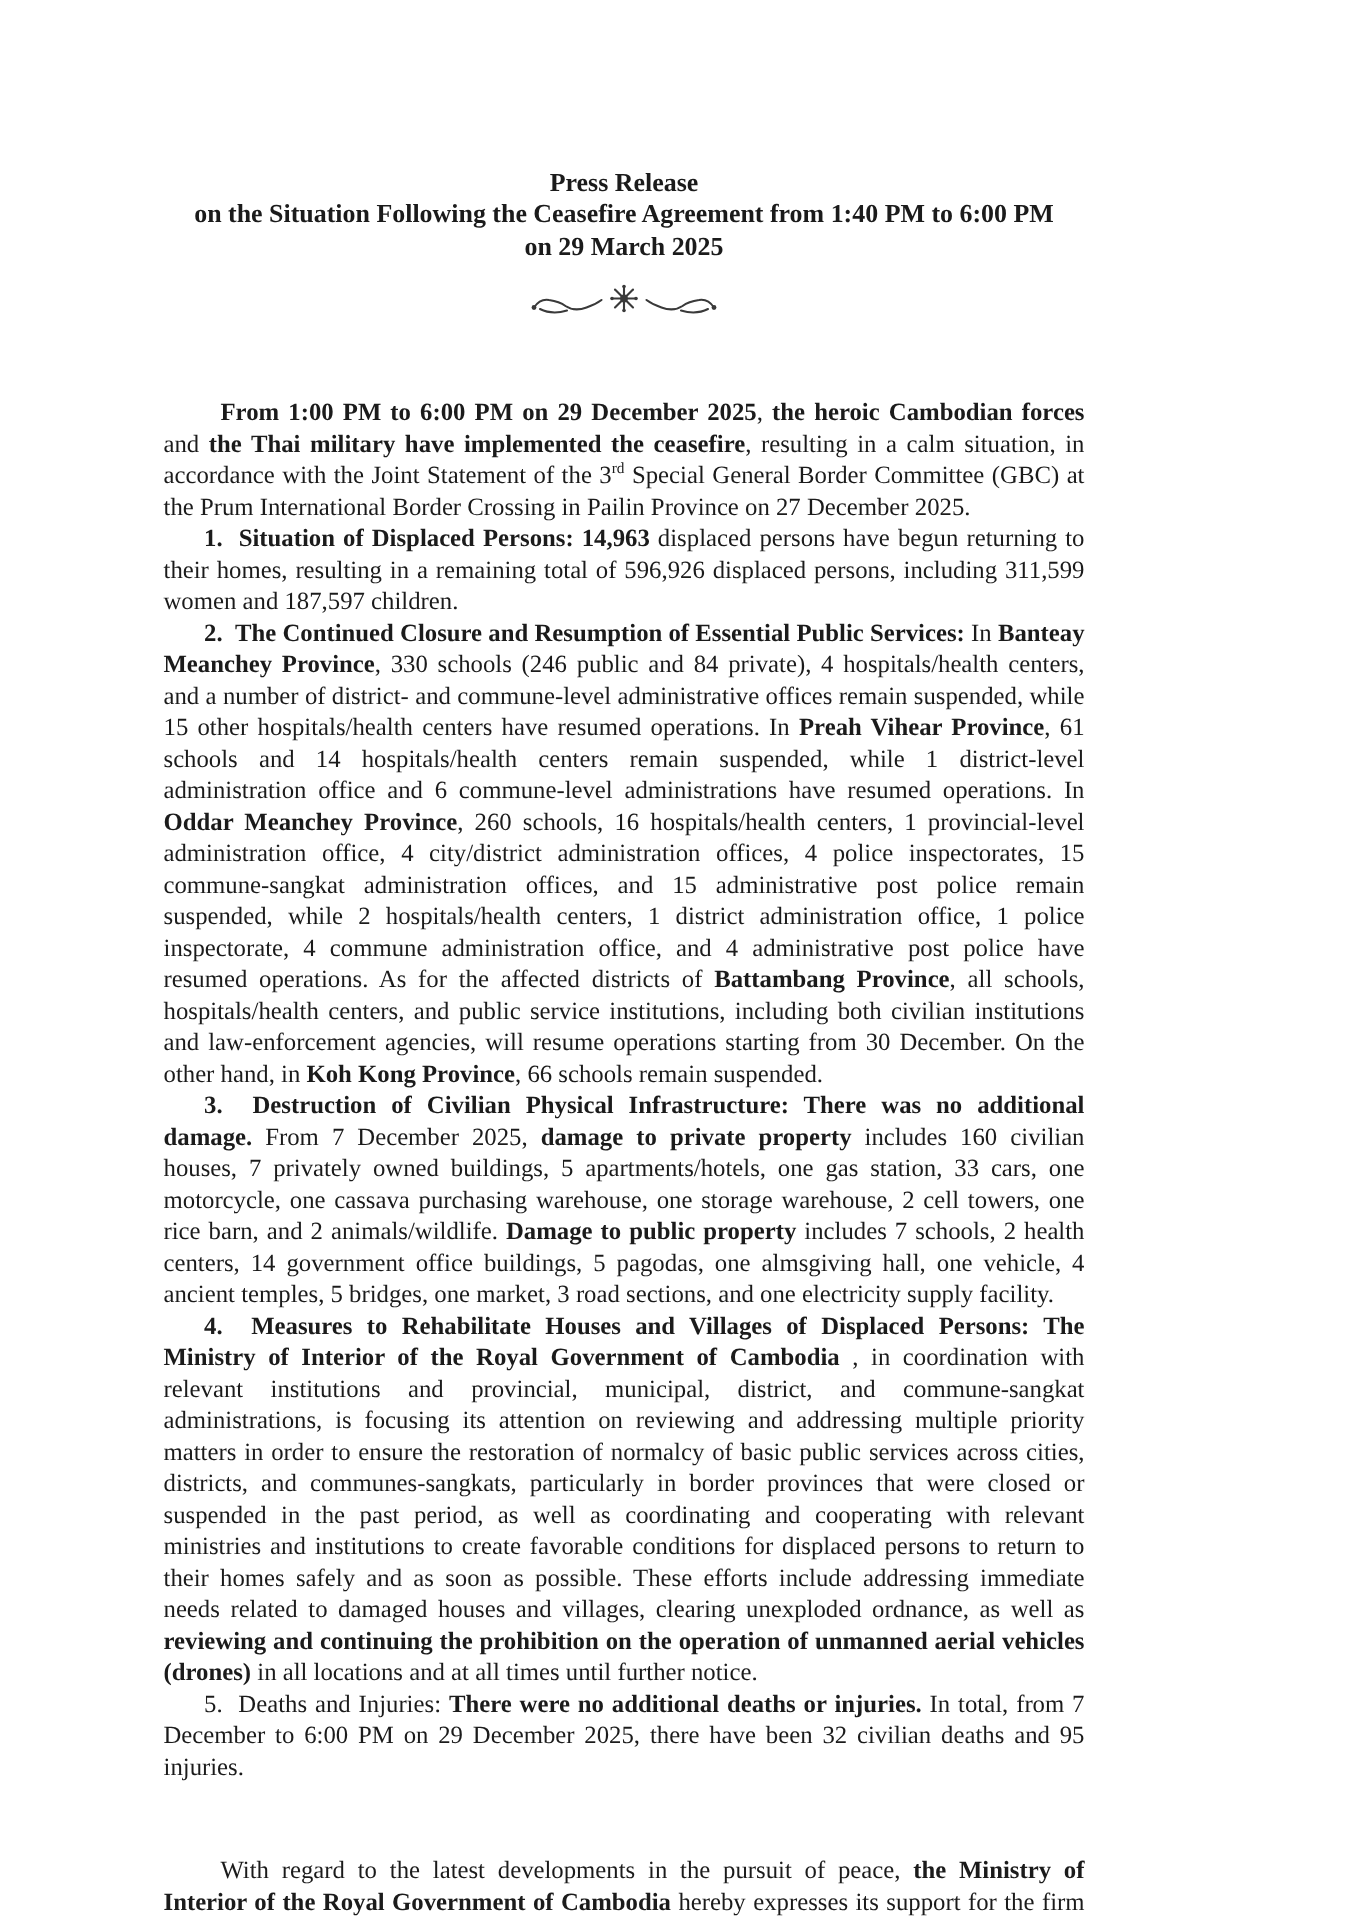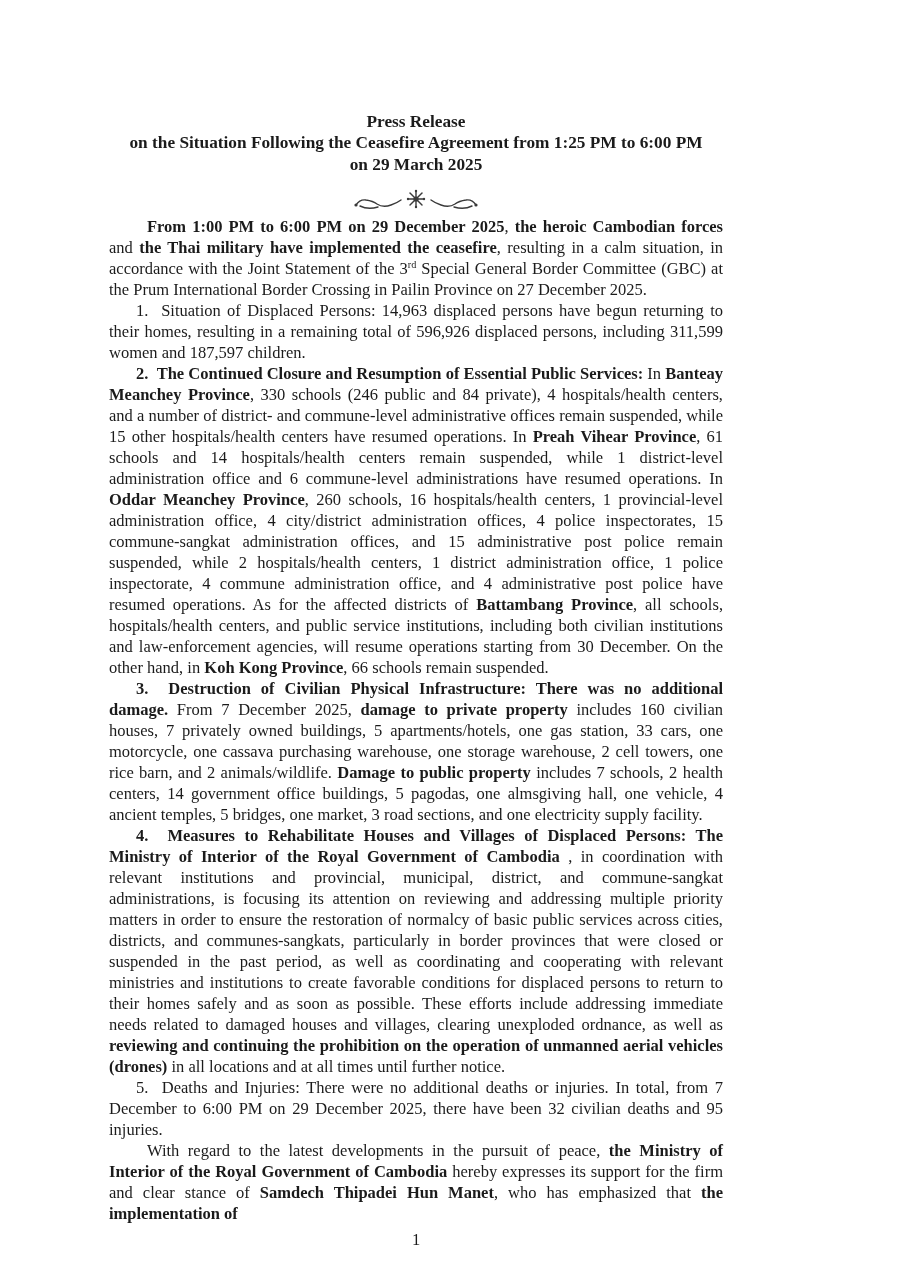--- a/index.html
+++ b/index.html
@@ -19,33 +19,33 @@
     font-size: 16.5px;
     line-height: 21px;
   }
   .title-block { text-align: center; font-weight: bold; font-size: 17.3px; line-height: 21.3px; }
   .title-line { white-space: nowrap; }
   .ornament-wrap { text-align: center; margin-top: 13px; height: 28px; }
   .body-text p {
     margin: 0;
     text-align: justify;
   }
-  p.indent-lg { text-indent: 38px; }
+  p.indent-lg { text-indent: 38px; margin-top: 48px; }
   p.indent-num { text-indent: 27px; }
   sup { font-size: 0.62em; vertical-align: super; line-height: 0; }
   .page-number { text-align: center; margin-top: 5px; font-size: 16.5px; }
 </style>
 </head>
 <body>
 
 <div class="page">
 
   <div class="title-block">
     <div class="title-line">Press Release</div>
-    <div class="title-line">on the Situation Following the Ceasefire Agreement from 1:25 PM to 6:00 PM</div>
+    <div class="title-line">on the Situation Following the Ceasefire Agreement from 1:40 PM to 6:00 PM</div>
     <div class="title-line">on 29 March 2025</div>
   </div>
 
   <div class="ornament-wrap">
     <span>
       <svg width="132" height="28" viewBox="0 0 132 28" aria-hidden="true">
         <g stroke="#3a3a3a" stroke-width="1.4" fill="none" stroke-linecap="round">
 
           <path d="M6,17 q4,-6 10,-5 q7,1 11,4 q6,4 14,1 q6,-2 10,-5"></path>
           <path d="M10,18 q8,4 18,1"></path>
@@ -66,23 +66,23 @@
             <circle cx="-8" cy="0" r="1.2" fill="#3a3a3a" stroke="none"></circle>
             <circle cx="0" cy="8" r="1.2" fill="#3a3a3a" stroke="none"></circle>
           </g>
         </g>
       </svg>
     </span>
   </div>
 
   <div class="body-text">
     <p class="indent-lg"><span style="font-weight: bold;">From 1:00 PM to 6:00 PM on 29 December 2025</span><span>, </span><span style="font-weight: bold;">the heroic Cambodian forces</span><span> and </span><span style="font-weight: bold;">the Thai military have implemented the ceasefire</span><span>, resulting in a calm situation, in accordance with the Joint Statement of the 3</span><sup>rd</sup><span> Special General Border Committee (GBC) at the Prum International Border Crossing in Pailin Province on 27 December 2025.</span></p>
-    <p class="indent-num"><span style="font-weight: normal;">1.&nbsp;&nbsp;Situation of Displaced Persons: 14,963</span><span> displaced persons have begun returning to their homes, resulting in a remaining total of 596,926 displaced persons, including 311,599 women and 187,597 children.</span></p>
+    <p class="indent-num"><span style="font-weight: bold;">1.&nbsp;&nbsp;Situation of Displaced Persons: 14,963</span><span> displaced persons have begun returning to their homes, resulting in a remaining total of 596,926 displaced persons, including 311,599 women and 187,597 children.</span></p>
     <p class="indent-num"><span style="font-weight: bold;">2.&nbsp;&nbsp;The Continued Closure and Resumption of Essential Public Services:</span><span> In </span><span style="font-weight: bold;">Banteay Meanchey Province</span><span>, 330 schools (246 public and 84 private), 4 hospitals/health centers, and a number of district- and commune-level administrative offices remain suspended, while 15 other hospitals/health centers have resumed operations. In </span><span style="font-weight: bold;">Preah Vihear Province</span><span>, 61 schools and 14 hospitals/health centers remain suspended, while 1 district-level administration office and 6 commune-level administrations have resumed operations. In </span><span style="font-weight: bold;">Oddar Meanchey Province</span><span>, 260 schools, 16 hospitals/health centers, 1 provincial-level administration office, 4 city/district administration offices, 4 police inspectorates, 15 commune-sangkat administration offices, and 15 administrative post police remain suspended, while 2 hospitals/health centers, 1 district administration office, 1 police inspectorate, 4 commune administration office, and 4 administrative post police have resumed operations. As for the affected districts of </span><span style="font-weight: bold;">Battambang Province</span><span>, all schools, hospitals/health centers, and public service institutions, including both civilian institutions and law-enforcement agencies, will resume operations starting from 30 December. On the other hand, in </span><span style="font-weight: bold;">Koh Kong Province</span><span>, 66 schools remain suspended.</span></p>
     <p class="indent-num"><span style="font-weight: bold;">3.&nbsp;&nbsp;Destruction of Civilian Physical Infrastructure: There was no additional damage.</span><span> From 7 December 2025, </span><span style="font-weight: bold;">damage to private property</span><span> includes 160 civilian houses, 7 privately owned buildings, 5 apartments/hotels, one gas station, 33 cars, one motorcycle, one cassava purchasing warehouse, one storage warehouse, 2 cell towers, one rice barn, and 2 animals/wildlife. </span><span style="font-weight: bold;">Damage to public property</span><span> includes 7 schools, 2 health centers, 14 government office buildings, 5 pagodas, one almsgiving hall, one vehicle, 4 ancient temples, 5 bridges, one market, 3 road sections, and one electricity supply facility.</span></p>
     <p class="indent-num"><span style="font-weight: bold;">4.&nbsp;&nbsp;Measures to Rehabilitate Houses and Villages of Displaced Persons: The Ministry of Interior of the Royal Government of Cambodia</span><span> , in coordination with relevant institutions and provincial, municipal, district, and commune-sangkat administrations, is focusing its attention on reviewing and addressing multiple priority matters in order to ensure the restoration of normalcy of basic public services across cities, districts, and communes-sangkats, particularly in border provinces that were closed or suspended in the past period, as well as coordinating and cooperating with relevant ministries and institutions to create favorable conditions for displaced persons to return to their homes safely and as soon as possible. These efforts include addressing immediate needs related to damaged houses and villages, clearing unexploded ordnance, as well as </span><span style="font-weight: bold;">reviewing and continuing the prohibition on the operation of unmanned aerial vehicles (drones)</span><span> in all locations and at all times until further notice.</span></p>
-    <p class="indent-num"><span style="font-weight: normal;">5.&nbsp;&nbsp;Deaths and Injuries</span><span>: </span><span style="font-weight: normal;">There were no additional deaths or injuries.</span><span> In total, from 7 December to 6:00 PM on 29 December 2025, there have been 32 civilian deaths and 95 injuries.</span></p>
+    <p class="indent-num"><span style="font-weight: normal;">5.&nbsp;&nbsp;Deaths and Injuries</span><span>: </span><span style="font-weight: bold;">There were no additional deaths or injuries.</span><span> In total, from 7 December to 6:00 PM on 29 December 2025, there have been 32 civilian deaths and 95 injuries.</span></p>
     <p class="indent-lg"><span>With regard to the latest developments in the pursuit of peace, </span><span style="font-weight: bold;">the Ministry of Interior of the Royal Government of Cambodia</span><span> hereby expresses its support for the firm and clear stance of </span><span style="font-weight: bold;">Samdech Thipadei Hun Manet</span><span>, who has emphasized that </span><span style="font-weight: bold;">the implementation of</span></p>
   </div>
 
   <div class="page-number">1</div>
 
 </div>
 
 </body></html>

